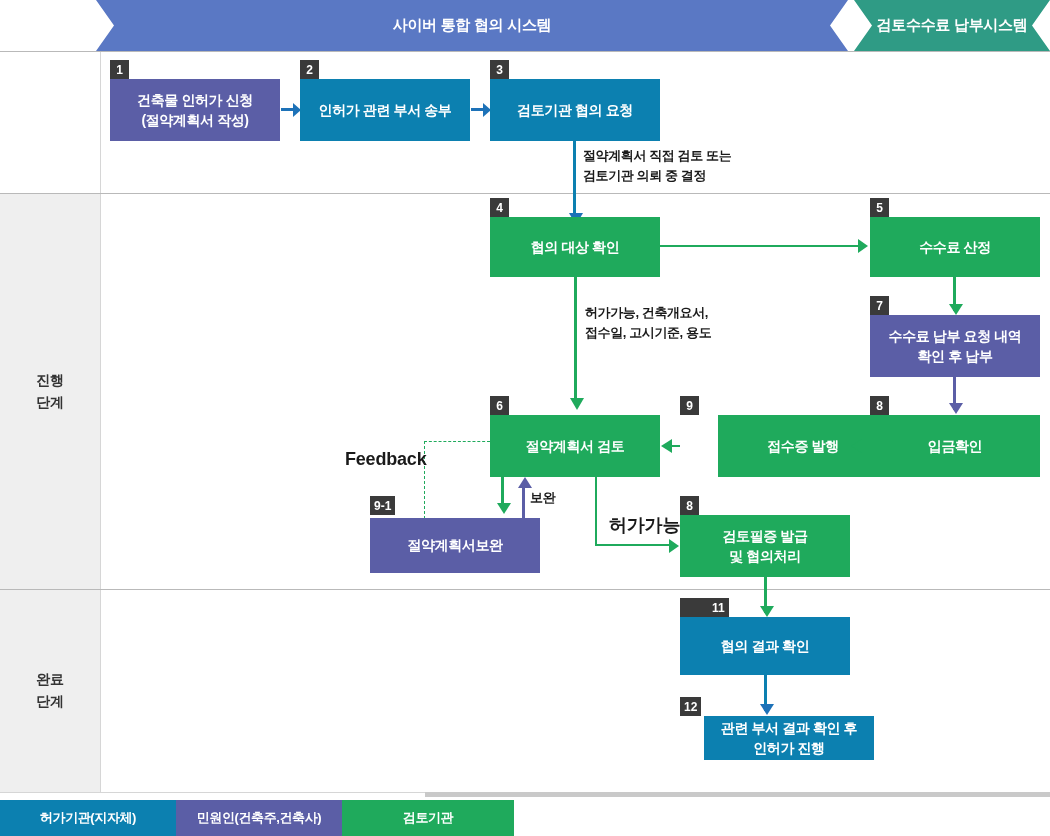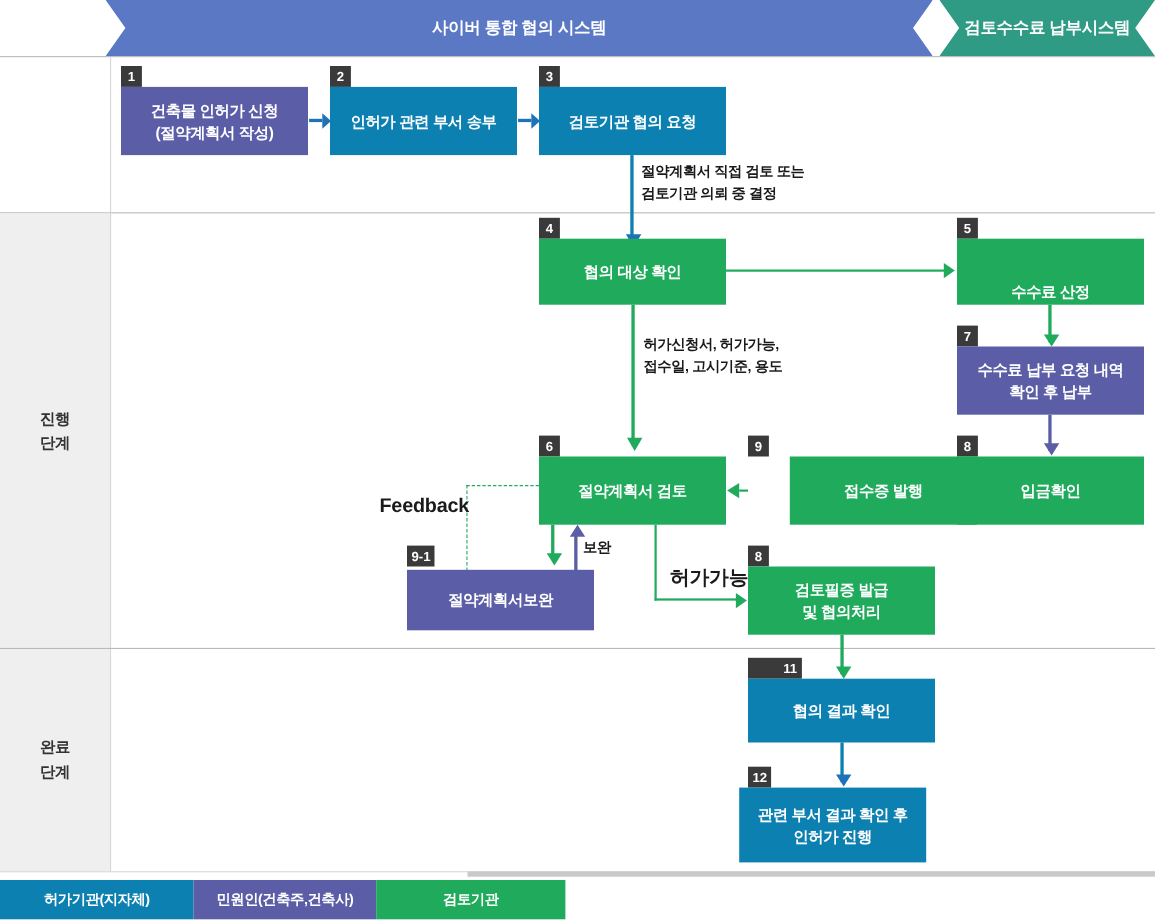--- a/index.html
+++ b/index.html
@@ -156,21 +156,21 @@
 
   <div class="badge" style="left:490px;top:198px;">4</div>
   <div class="node n-green" style="left:490px;top:217px;width:170px;height:60px;">
     <span style="white-space:pre-line">협의 대상 확인</span>
   </div>
 
   <div class="ln h c-green" style="left:660px;top:245px;width:200px;height:2px;"></div>
   <div class="arr arr-r" style="left:858px;top:239px;border-left:10px solid #1faa5c;"></div>
 
   <div class="badge" style="left:870px;top:198px;">5</div>
-  <div class="node n-green" style="left:870px;top:217px;width:170px;height:60px;align-items:flex-end;">
+  <div class="node n-green" style="left:870px;top:217px;width:170px;height:60px;">
     <span style="white-space:pre-line">수수료 산정</span>
   </div>
 
   <div class="ln v c-green" style="left:953px;top:277px;height:34px;"></div>
   <div class="arr arr-d" style="left:949px;top:304px;border-top:11px solid #1faa5c;"></div>
 
   <div class="badge" style="left:870px;top:296px;">7</div>
   <div class="node n-purple" style="left:870px;top:315px;width:170px;height:62px;">
     <span style="white-space:pre-line">수수료 납부 요청 내역
 확인 후 납부</span>
@@ -179,21 +179,21 @@
   <div class="ln v c-purple" style="left:953px;top:377px;height:33px;"></div>
   <div class="arr arr-d" style="left:949px;top:403px;border-top:11px solid #5b5ea6;"></div>
 
   <div class="badge" style="left:870px;top:396px;">8</div>
   <div class="node n-green" style="left:870px;top:415px;width:170px;height:62px;">
     <span style="white-space:pre-line">입금확인</span>
   </div>
 
   <div class="ln v c-green" style="left:574px;top:277px;height:128px;"></div>
   <div class="arr arr-d" style="left:570px;top:398px;border-top:12px solid #1faa5c;"></div>
-  <div class="note" style="left:585px;top:303px;">허가신청서, 허가가능,
+  <div class="note" style="left:585px;top:303px;">허가가능, 건축개요서,
 접수일, 고시기준, 용도</div>
 
   <div class="badge" style="left:680px;top:396px;">9</div>
   <div class="node n-green" style="left:680px;top:415px;width:170px;height:62px;margin-left:38px;">
     <span style="white-space:pre-line">접수증 발행</span>
   </div>
 
   <div class="ln h c-green" style="left:862px;top:445px;width:8px;height:2px;"></div>
   <div class="arr arr-l" style="left:851px;top:439px;border-right:11px solid #1faa5c;"></div>
 
@@ -237,21 +237,21 @@
 
   <div class="badge" style="left:680px;top:598px;padding-left:32px;">11</div>
   <div class="node n-blue" style="left:680px;top:617px;width:170px;height:58px;">
     <span style="white-space:pre-line">협의 결과 확인</span>
   </div>
 
   <div class="ln v c-blue2" style="left:764px;top:675px;height:36px;"></div>
   <div class="arr arr-d" style="left:760px;top:704px;border-top:11px solid #1d72b8;"></div>
 
   <div class="badge" style="left:680px;top:697px;">12</div>
-  <div class="node n-blue" style="left:672px;top:716px;width:170px;height:68px;text-align:center;">
+  <div class="node n-blue" style="left:704px;top:716px;width:170px;height:44px;text-align:center;">
     <span style="white-space:pre-line">관련 부서 결과 확인 후
 인허가 진행</span>
   </div>
 
   <div class="baseline"></div>
   <div class="scrollbar"></div>
 
   <div class="legend">
     <div class="lg lg1">
       <span>허가기관(지자체)</span>

